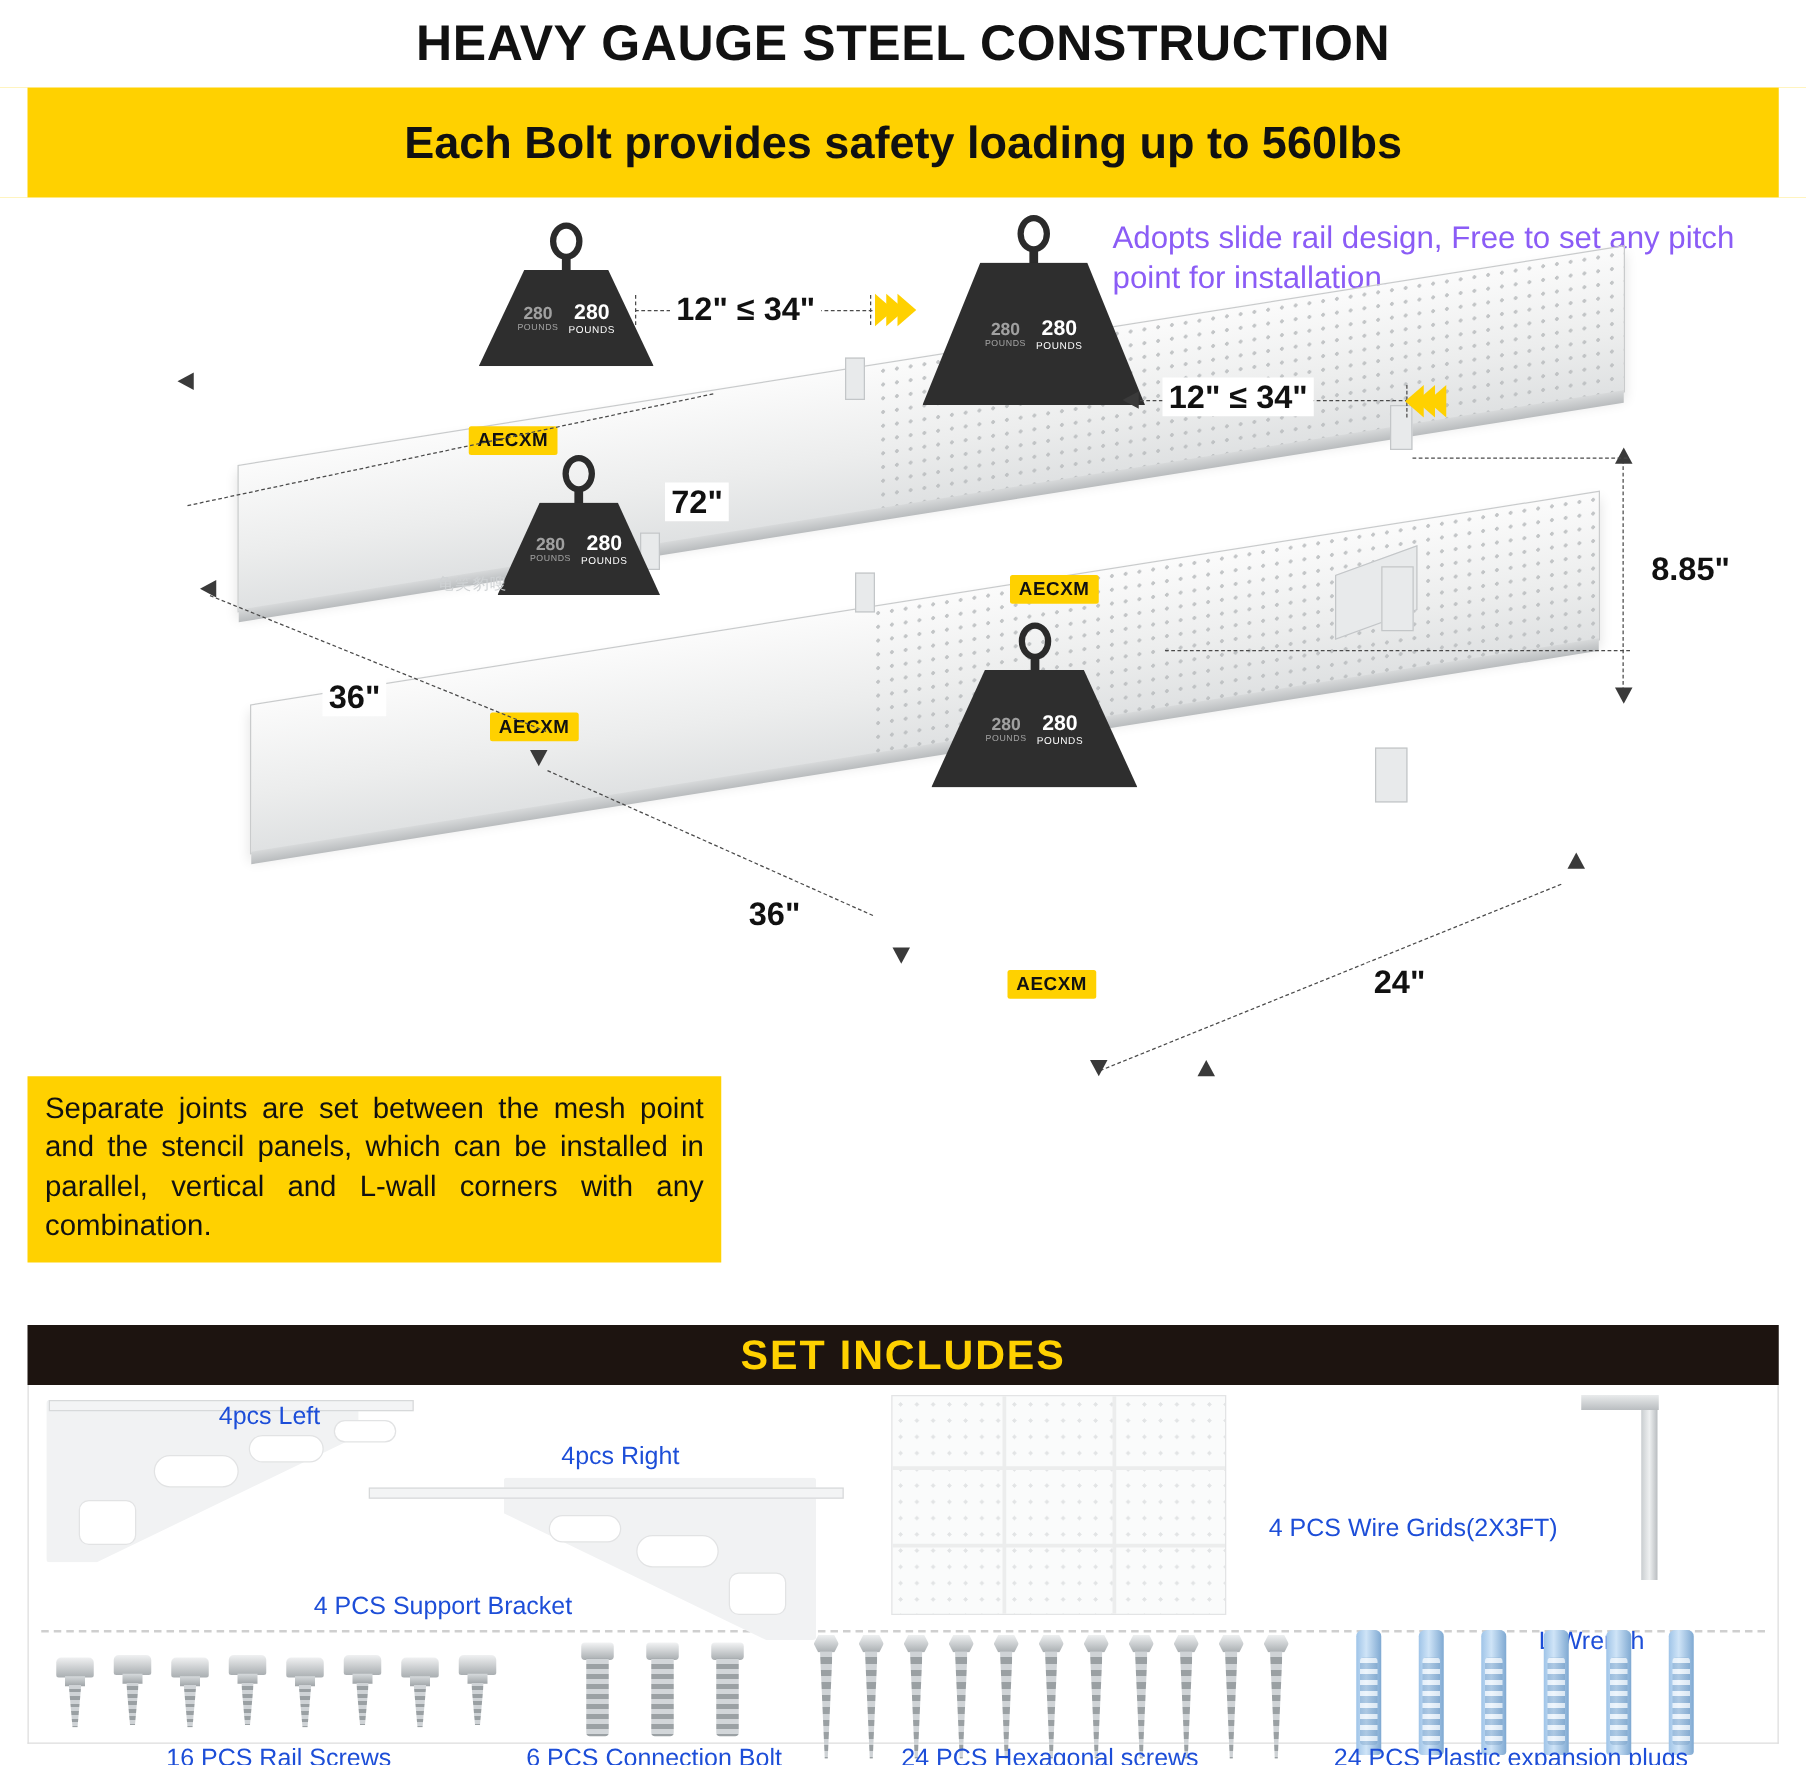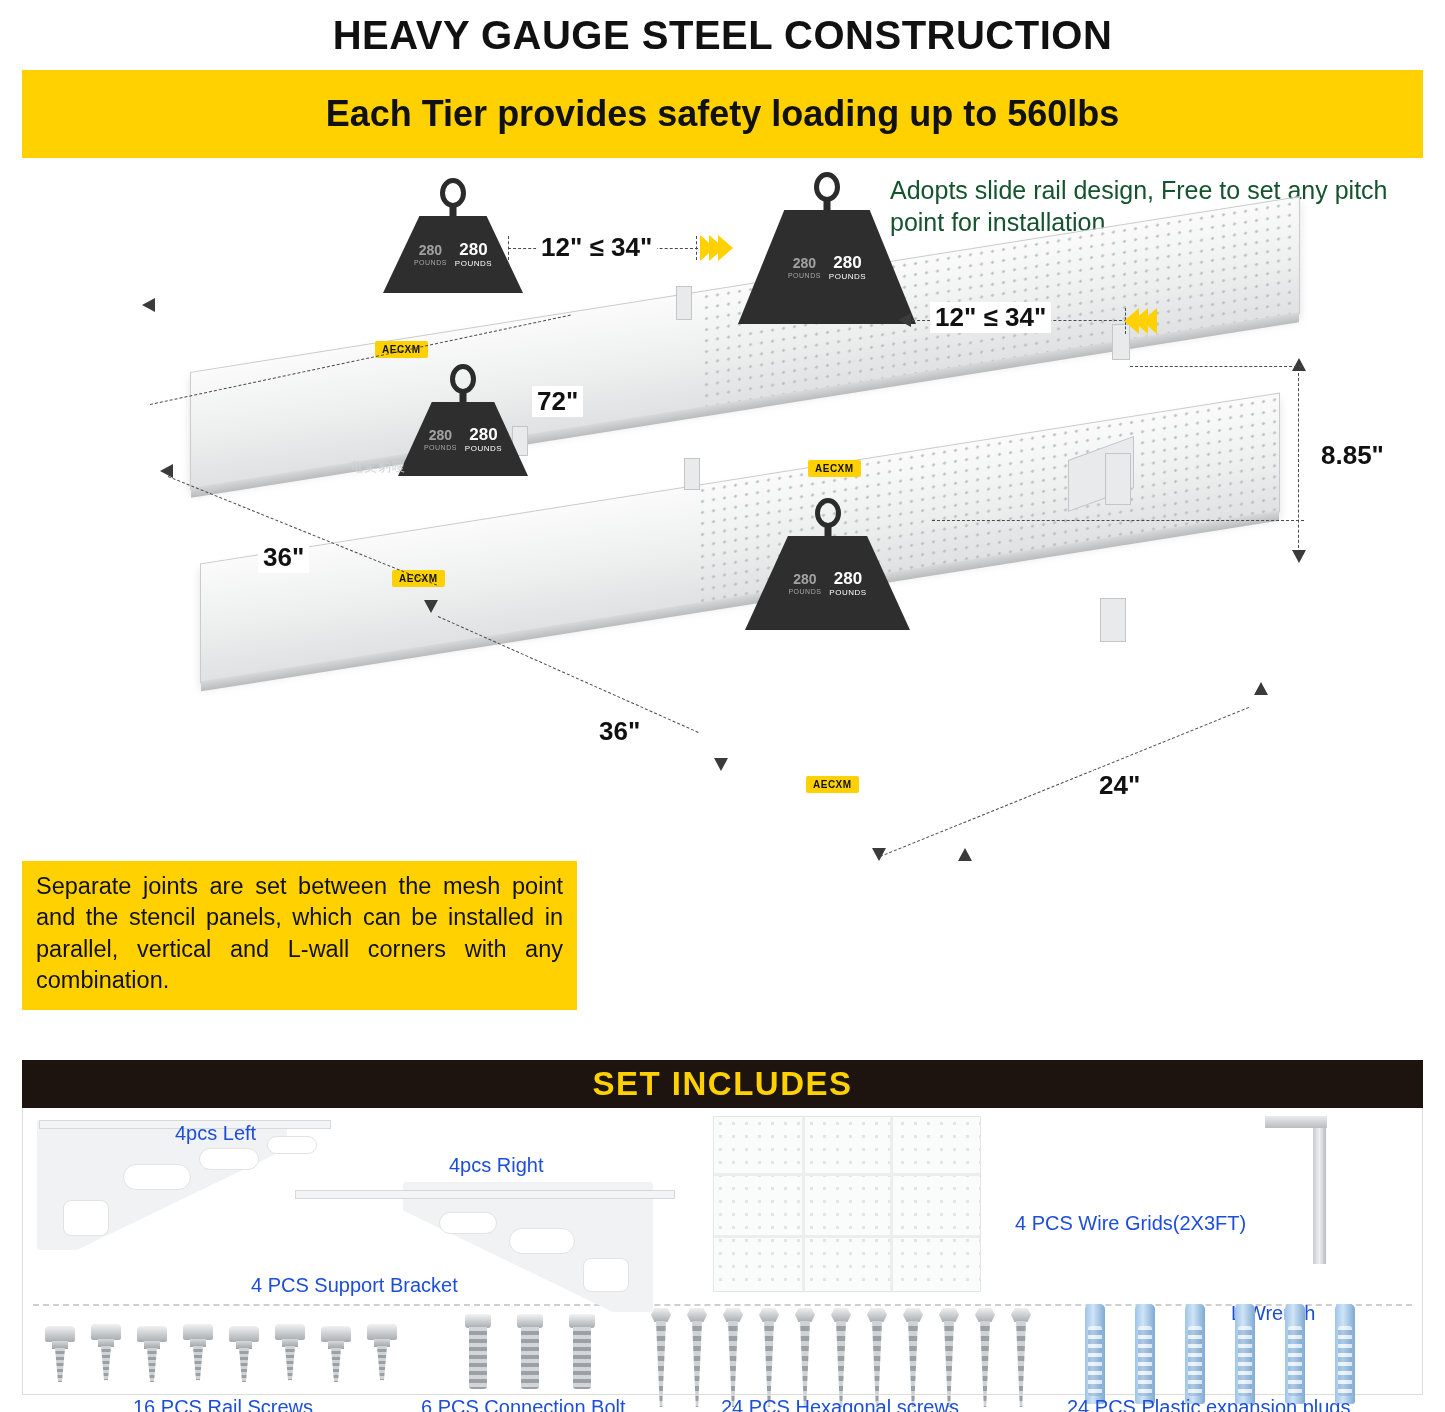--- a/index.html
+++ b/index.html
@@ -30,21 +30,21 @@
     position: absolute; top: 70px; width: 22px; height: 88px; background:#ffffff;
   }
   .hdr-band-left { left: 0; }
   .hdr-band-right { right: 0; }
 
   
   .hero { position: absolute; left: 0; top: 158px; width: 1445px; height: 762px; }
 
   .note-right {
     position: absolute; right: 55px; top: 16px; width: 500px;
-    font-size: 25px; line-height: 1.28; color: #14532d; text-align: left;
+    font-size: 25px; line-height: 1.28; color: #8b5cf6; text-align: left;
   }
 
   
   .shelf {
     position: absolute;
     background: linear-gradient(180deg,#fbfbfb 0%,#eceded 60%,#dfe1e2 100%);
     border: 1px solid #c9cbcc;
     transform: skewY(-9deg);
     box-shadow: 0 6px 10px rgba(0,0,0,.12);
   }
@@ -55,21 +55,21 @@
     opacity: .85;
   }
   .mesh.half { left: 46%; right: 0; }
   .shelf-edge {
     position: absolute; left: 0; right: 0; bottom: -9px; height: 10px;
     background: linear-gradient(180deg,#d7d9da,#b9bcbe);
   }
 
   .brand-tag {
     position: absolute; background: #ffd100; color: #111;
-    font-size: 10px; font-weight: bold; letter-spacing: .5px;
+    font-size: 15px; font-weight: bold; letter-spacing: .5px;
     padding: 3px 7px; border-radius: 2px; z-index: 7;
   }
 
   .bracket {
     position: absolute; background: #e8eaeb; border: 1px solid #c3c6c8;
     z-index: 3;
   }
 
   
   .weight { position: absolute; z-index: 8; }
@@ -230,21 +230,21 @@
   .wm {
     position: absolute; left: 350px; top: 300px; font-size: 13px; color: #cfd2d4;
     z-index: 9; letter-spacing: 1px;
   }
 </style>
 </head>
 <body>
 
 <div class="hdr-title">HEAVY GAUGE STEEL CONSTRUCTION</div>
 <div class="hdr-band">
-  <span>Each Tier provides safety loading up to 560lbs</span>
+  <span>Each Bolt provides safety loading up to 560lbs</span>
 </div>
 <div class="hdr-band-left"></div>
 <div class="hdr-band-right"></div>
 
 <div class="hero">
 
   <div class="note-right">Adopts slide rail design, Free to set any pitch point for installation.</div>
 
   <div class="wm">龟笑豹嗖</div>
 

